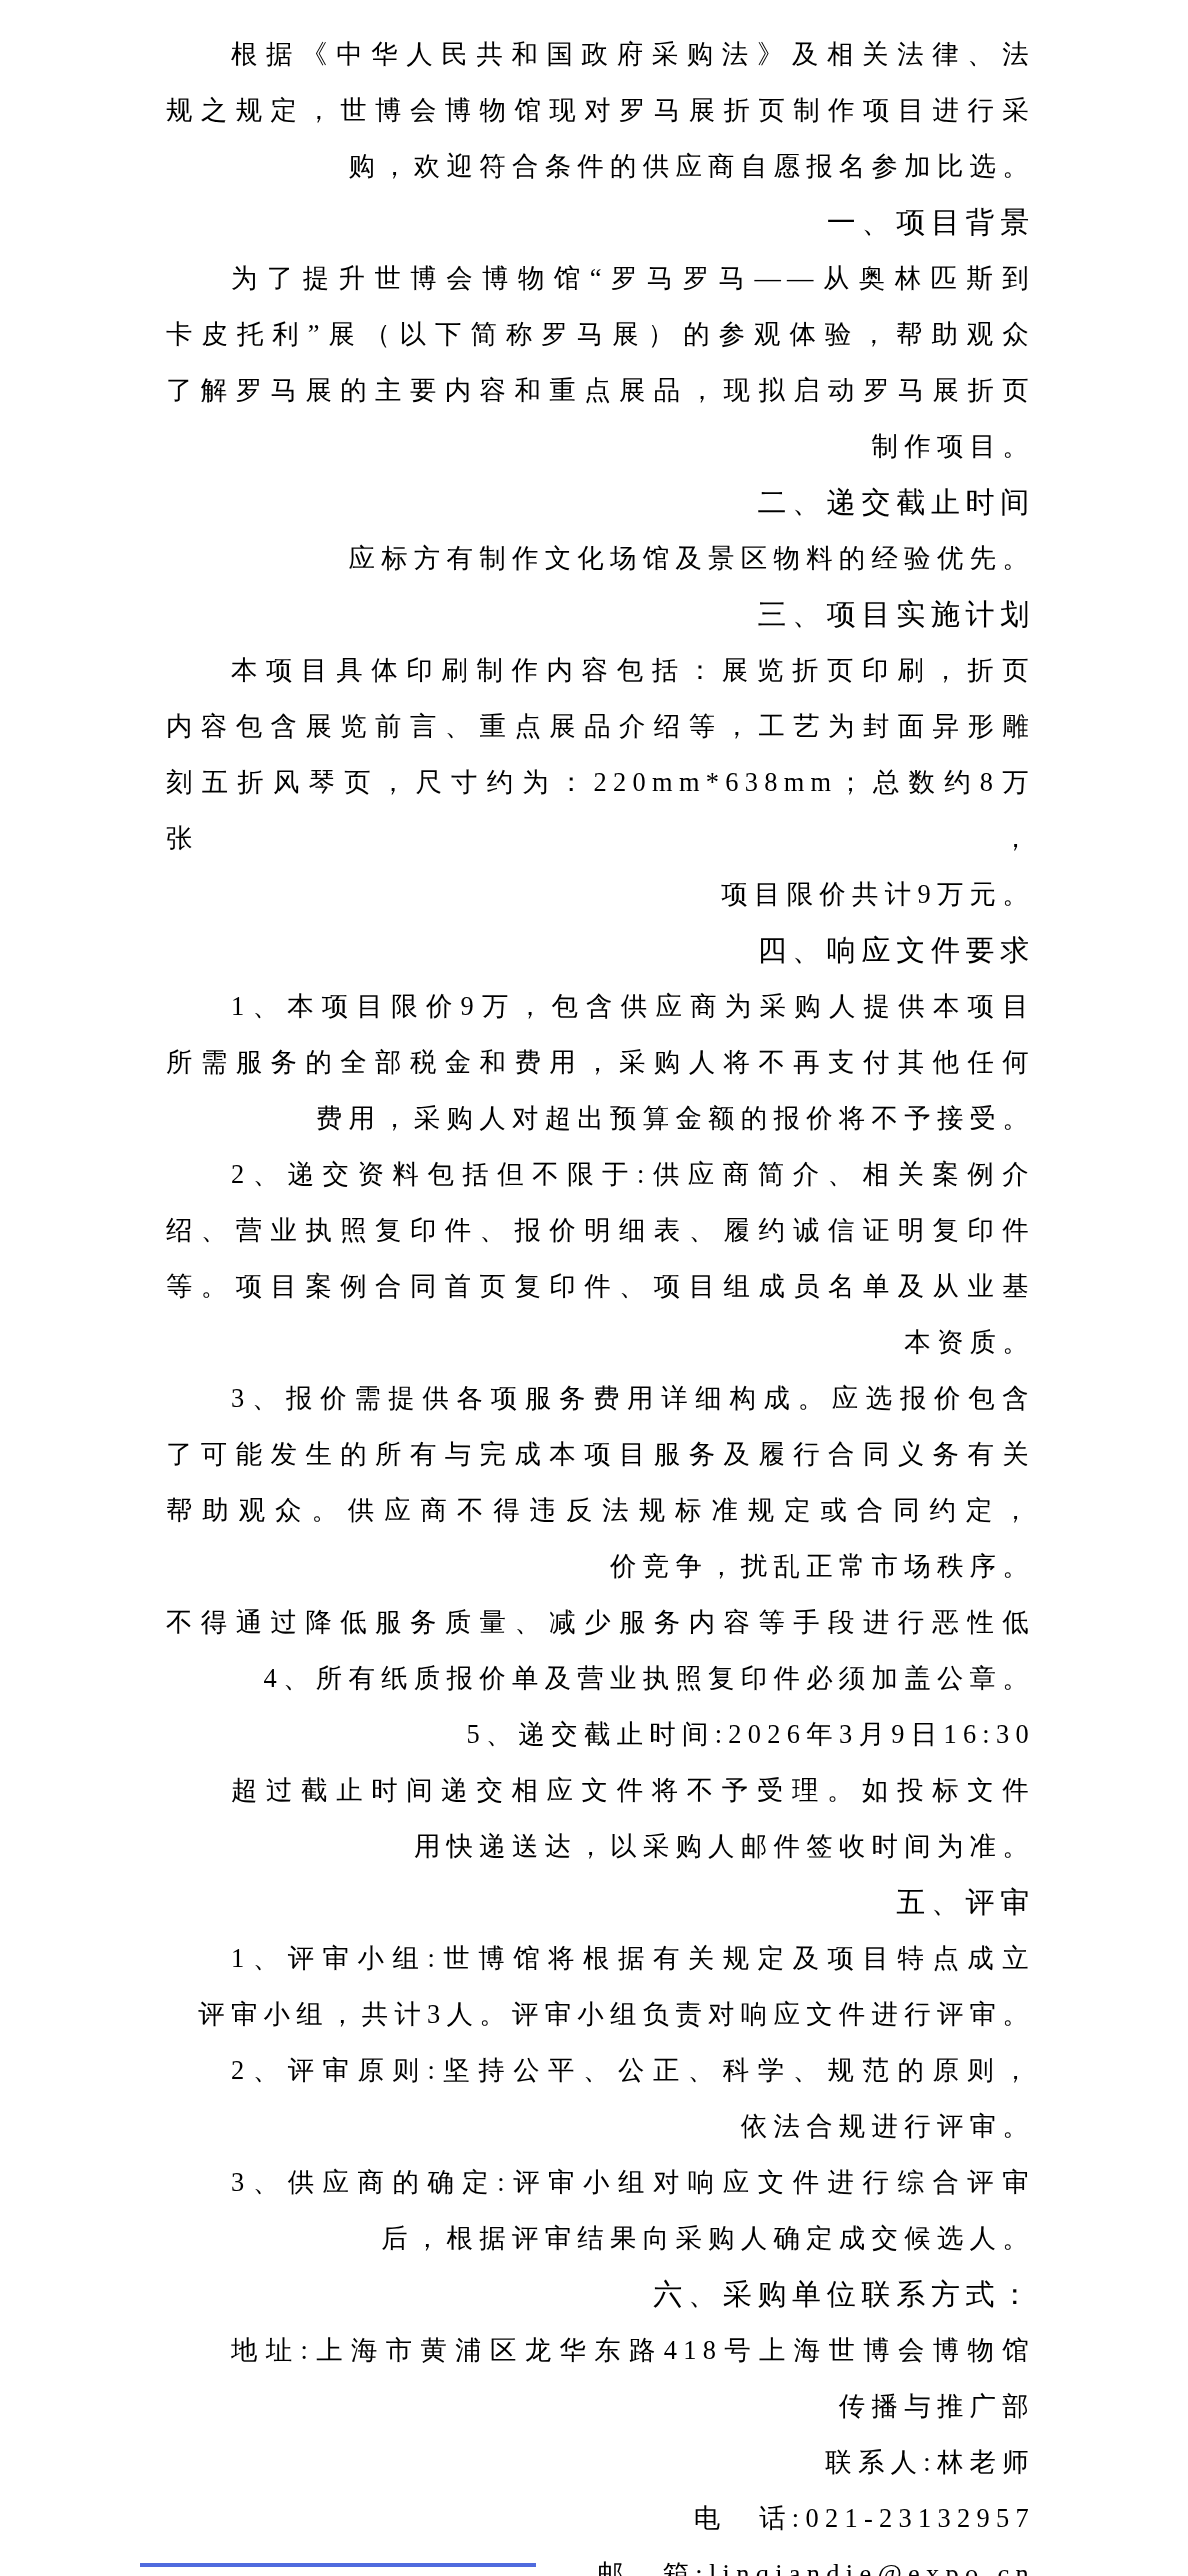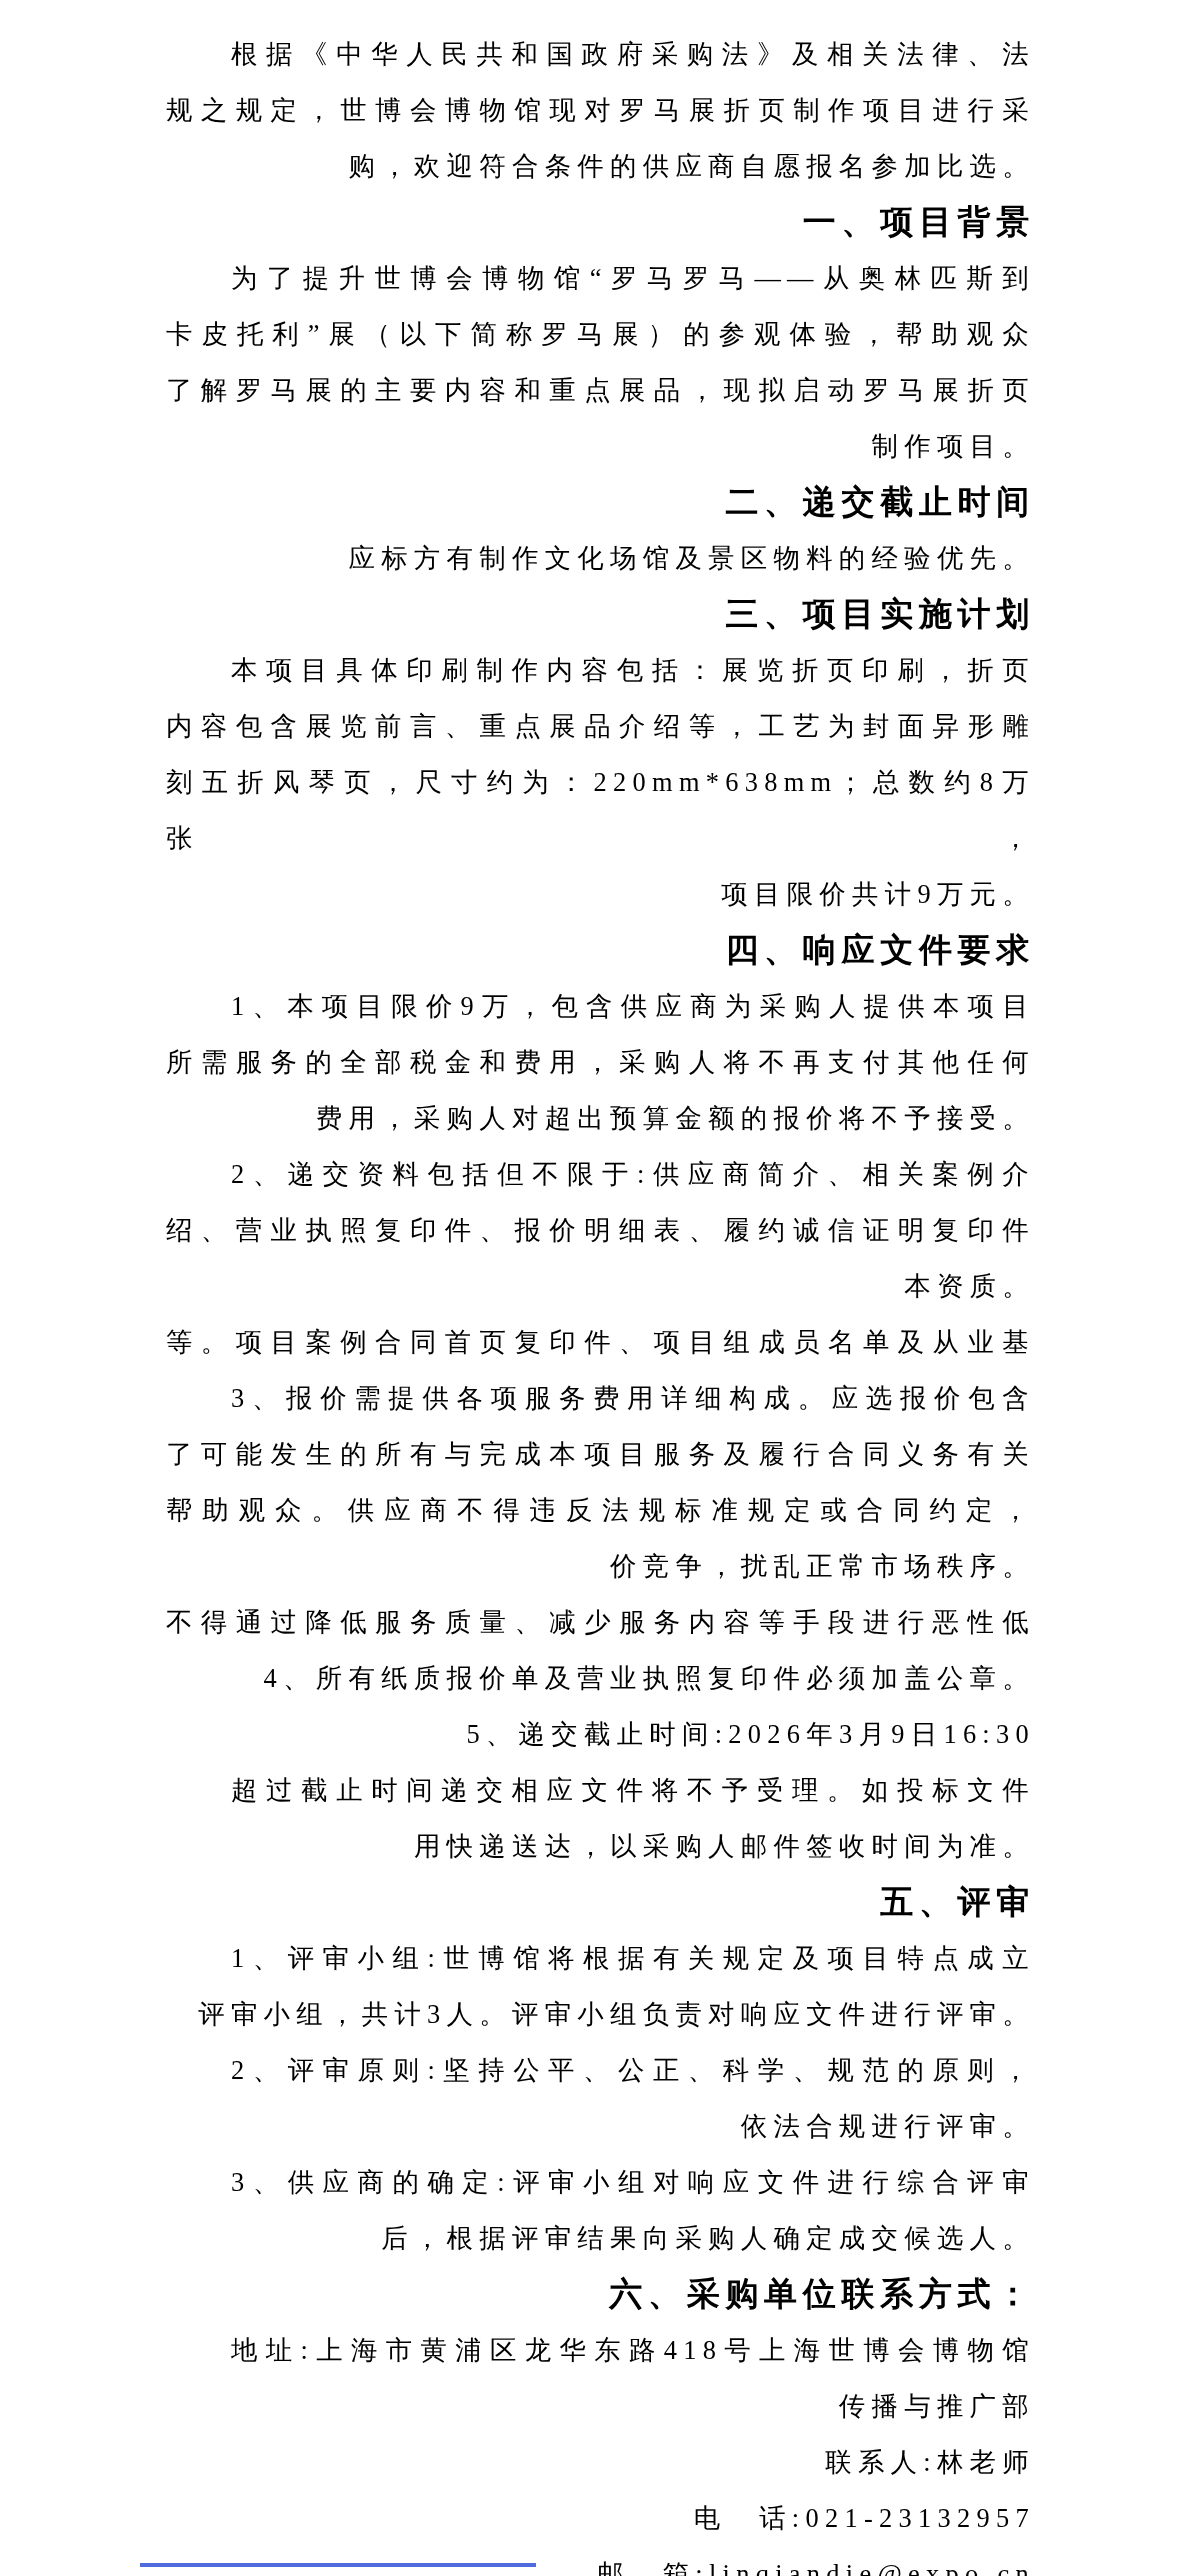--- a/index.html
+++ b/index.html
@@ -26,22 +26,22 @@
     min-height: 56px;
   }
   .line.indent { text-indent: 65px; }
   .line.fill {
     text-align: justify;
     text-align-last: justify;
     text-justify: inter-character;
   }
   .line.heading {
     font-family: "Liberation Sans", sans-serif;
-    font-weight: 700;
-    font-size: 33px;
+    font-weight: 400;
+    font-size: 29px;
     letter-spacing: 5.7px;
   }
   .footer-rule {
     position: absolute;
     left: 140px;
     top: 2563px;
     width: 396px;
     height: 3.8px;
   }
 </style>
@@ -64,22 +64,22 @@
       <div class="line body indent fill">本项目具体印刷制作内容包括：展览折页印刷，折页</div>
       <div class="line body fill">内容包含展览前言、重点展品介绍等，工艺为封面异形雕</div>
       <div class="line body fill">刻五折风琴页，尺寸约为：220mm*638mm；总数约8万张，</div>
       <div class="line body">项目限价共计9万元。</div>
       <div class="line heading indent">四、响应文件要求</div>
       <div class="line body indent fill">1、本项目限价9万，包含供应商为采购人提供本项目</div>
       <div class="line body fill">所需服务的全部税金和费用，采购人将不再支付其他任何</div>
       <div class="line body">费用，采购人对超出预算金额的报价将不予接受。</div>
       <div class="line body indent fill">2、递交资料包括但不限于:供应商简介、相关案例介</div>
       <div class="line body fill">绍、营业执照复印件、报价明细表、履约诚信证明复印件</div>
+      <div class="line body fill">等。项目案例合同首页复印件、项目组成员名单及从业基</div>
       <div class="line body">本资质。</div>
-      <div class="line body fill">等。项目案例合同首页复印件、项目组成员名单及从业基</div>
       <div class="line body indent fill">3、报价需提供各项服务费用详细构成。应选报价包含</div>
       <div class="line body fill">了可能发生的所有与完成本项目服务及履行合同义务有关</div>
       <div class="line body fill">帮助观众。供应商不得违反法规标准规定或合同约定，</div>
       <div class="line body">价竞争，扰乱正常市场秩序。</div>
       <div class="line body fill">不得通过降低服务质量、减少服务内容等手段进行恶性低</div>
       <div class="line body indent">4、所有纸质报价单及营业执照复印件必须加盖公章。</div>
       <div class="line body indent">5、递交截止时间:2026年3月9日16:30</div>
       <div class="line body indent fill">超过截止时间递交相应文件将不予受理。如投标文件</div>
       <div class="line body">用快递送达，以采购人邮件签收时间为准。</div>
       <div class="line heading indent">五、评审</div>

